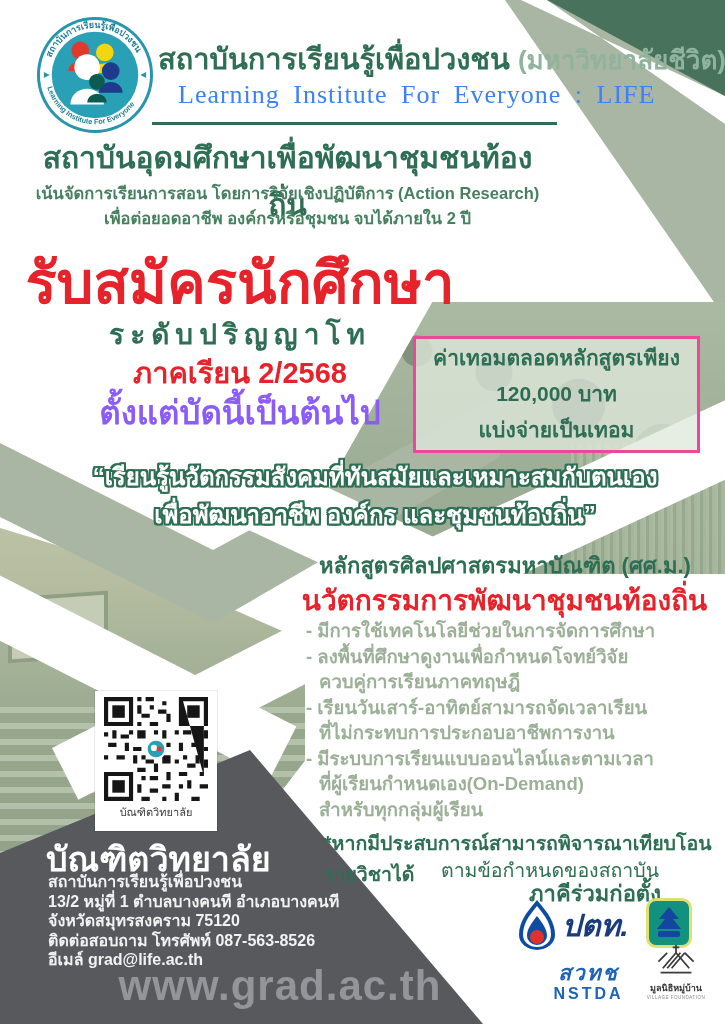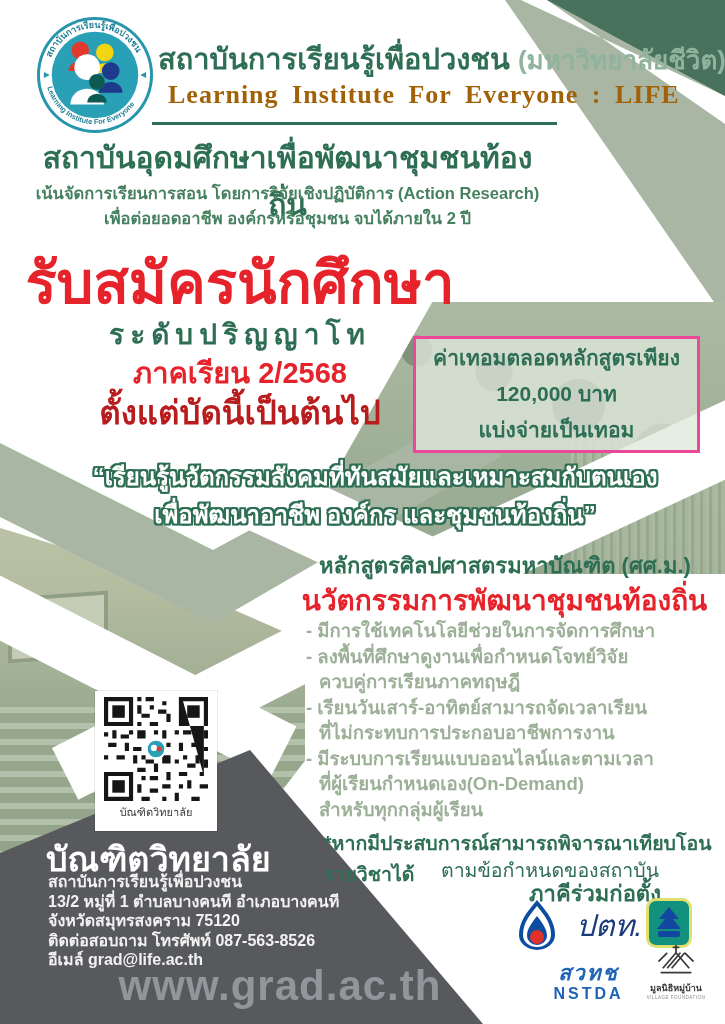--- a/index.html
+++ b/index.html
@@ -42,34 +42,34 @@
   .wband{background:#ffffff;height:72px;z-index:7;transform-origin:0 0;}
   .wband.a{left:200px;top:428px;width:520px;transform:rotate(25deg);}
   .wband.b{left:378px;top:562px;width:520px;transform:rotate(-25deg);}
   .wband.c{left:-60px;top:545px;width:400px;height:58px;transform:rotate(27deg);}
   .wband.d{left:52px;top:748px;width:400px;height:58px;transform:rotate(-27deg);}
 
   
   .logo{left:36px;top:16px;width:118px;height:118px;z-index:20;}
   .title-th{left:158px;top:36px;width:560px;z-index:20;font-size:29px;font-weight:bold;color:#2e6e54;white-space:nowrap;}
   .title-th .paren{color:#8fb39d;font-size:26px;}
-  .title-en{left:168px;top:80px;width:500px;z-index:20;font-size:26px;font-weight:bold;color:#a16207;
+  .title-en{left:178px;top:80px;width:500px;z-index:20;font-size:26px;font-weight:normal;color:#3b82f6;
     font-family:"Liberation Serif","DejaVu Serif",serif;letter-spacing:1px;word-spacing:6px;white-space:nowrap;}
   .rule{left:152px;top:122px;width:405px;height:3px;background:#2e6e54;z-index:20;}
 
   
   .intro-head{left:25px;top:134px;width:525px;text-align:center;font-size:30px;font-weight:bold;color:#2e6e54;z-index:20;}
   .intro-l1{left:25px;top:180px;width:525px;text-align:center;font-size:16.5px;font-weight:bold;color:#45805f;z-index:20;}
   .intro-l2{left:25px;top:205px;width:525px;text-align:center;font-size:16.5px;font-weight:bold;color:#45805f;z-index:20;}
 
   
   .headline{left:5px;top:236px;width:470px;text-align:center;font-size:58px;font-weight:900;color:#e6232b;z-index:20;white-space:nowrap;}
   .degree-level{left:5px;top:312px;width:470px;text-align:center;font-size:28px;font-weight:bold;color:#2e6e54;letter-spacing:6px;z-index:20;}
   .semester{left:5px;top:350px;width:470px;text-align:center;font-size:29px;font-weight:bold;color:#e6232b;z-index:20;}
-  .start-date{left:5px;top:386px;width:470px;text-align:center;font-size:33px;font-weight:900;color:#b91c1c;z-index:20;}
+  .start-date{left:5px;top:386px;width:470px;text-align:center;font-size:33px;font-weight:900;color:#8b5cf6;z-index:20;}
 
   
   .fee-box{left:413px;top:336px;width:287px;height:117px;z-index:8;background:rgba(223,232,219,.78);
     border:3px solid #ec4899;box-sizing:border-box;text-align:center;color:#2e6e54;font-weight:bold;
     font-size:21px;line-height:36px;padding-top:1px;}
 
   
   .quote{left:30px;top:458px;width:690px;text-align:center;z-index:9;color:#ffffff;font-weight:bold;font-size:24px;line-height:38px;
     text-shadow:-2px -2px 0 #2e6e54,2px -2px 0 #2e6e54,-2px 2px 0 #2e6e54,2px 2px 0 #2e6e54,0 -2px 0 #2e6e54,0 2px 0 #2e6e54,-2px 0 0 #2e6e54,2px 0 0 #2e6e54;}
 
@@ -89,21 +89,21 @@
   .website{left:100px;top:962px;width:360px;text-align:center;font-size:42px;font-weight:bold;color:#94959a;letter-spacing:1px;z-index:12;}
 
   
   .qr-frame{left:95px;top:691px;width:122px;height:140px;background:#ffffff;z-index:11;box-shadow:0 0 0 1px rgba(0,0,0,.08);}
   .qr-frame svg{display:block;margin:6px auto 0;}
   .qr-caption{text-align:center;font-size:11px;color:#3c3c3c;margin-top:2px;}
 
   
   .partners-head{left:490px;top:876px;width:210px;text-align:center;font-size:22px;font-weight:bold;color:#2e6e54;z-index:12;}
   .ptt{left:514px;top:900px;width:46px;height:52px;z-index:12;}
-  .ptt-label{left:576px;top:902px;font-size:30px;font-weight:400;color:#1a3b7c;z-index:12;font-style:italic;}
+  .ptt-label{left:562px;top:902px;font-size:30px;font-weight:700;color:#1a3b7c;z-index:12;font-style:italic;}
   .ktb{left:646px;top:898px;width:46px;height:50px;z-index:12;background:#12917f;border:3px solid #dfe06e;
     border-radius:10px;box-sizing:border-box;}
   .nstda{left:536px;top:956px;width:105px;z-index:12;color:#1e63b5;text-align:center;}
   .nstda .th{font-size:21px;font-weight:900;font-style:italic;letter-spacing:2px;}
   .nstda .en{font-size:16px;font-weight:900;letter-spacing:3px;margin-top:-4px;}
   .village{left:645px;top:944px;width:62px;z-index:12;text-align:center;color:#333;}
   .village .th{font-size:9px;font-weight:bold;}
   .village .en{font-size:4.5px;color:#888;letter-spacing:.5px;}
 </style>
 </head>

